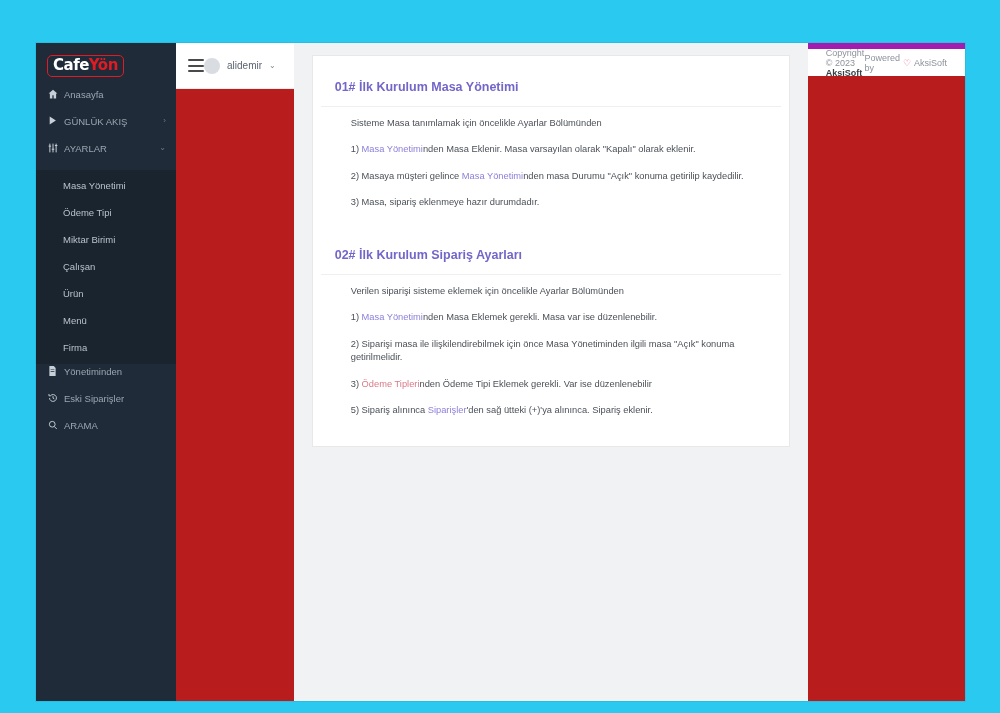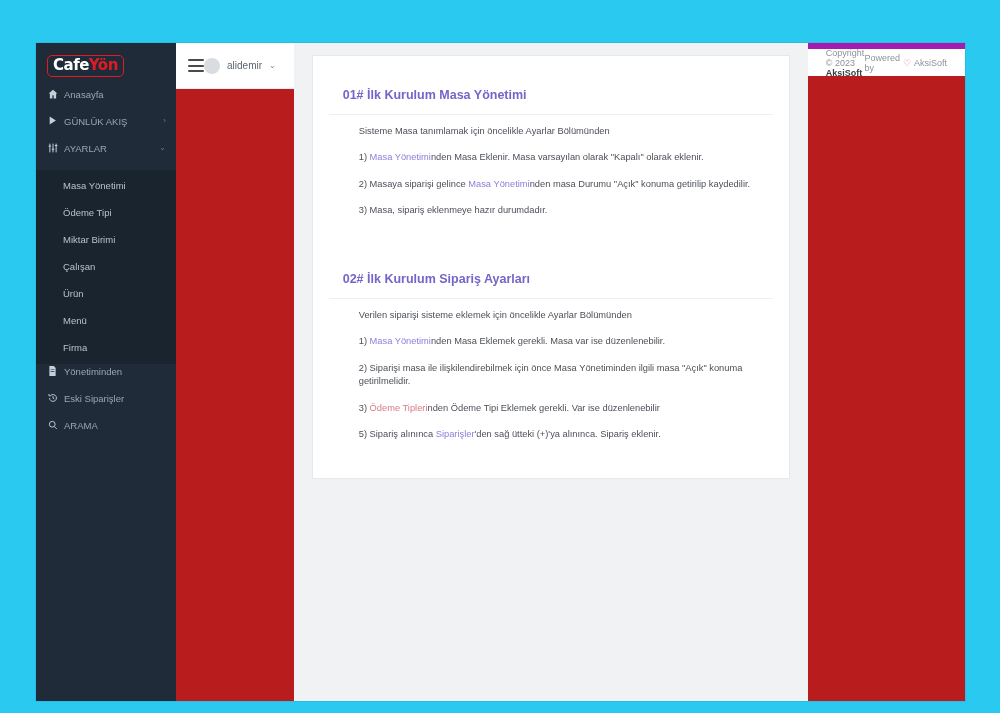--- a/index.html
+++ b/index.html
@@ -130,21 +130,21 @@
     flex: 1 1 auto;
     background: #F1F2F3;
     padding: 12px 18px 0 18px;
     overflow: hidden;
   }
   .card {
     background: #ffffff;
     border: 1px solid #E8E8E8;
     padding: 0 0 14px 0;
   }
-  .card-section { padding: 16px; }
+  .card-section { padding: 8px; }
   .sec-head {
     color: #7366C9;
     font-size: 12.5px;
     font-weight: bold;
     padding: 16px 14px 12px 14px;
     border-bottom: 1px solid #EFEFEF;
   }
   .sec-body { padding: 10px 14px 2px 14px; }
   .sec-body p {
     font-size: 9.3px;
@@ -294,21 +294,21 @@
           <div class="sec-body">
             <p>Sisteme Masa tanımlamak için öncelikle Ayarlar Bölümünden</p>
 
             <p>
               <span>1)</span>
               <span class="lnk">Masa Yönetimi</span><span>nden Masa Eklenir. Masa varsayılan olarak "Kapalı" olarak eklenir.</span>
             </p>
 
             <p>
               <span>2)</span>
-              <span>Masaya siparişi gelince </span><span class="lnk">Masa Yönetimi</span><span>nden masa Durumu "Açık" konuma getirilip kaydedilir.</span>
+              <span>Masaya müşteri gelince </span><span class="lnk">Masa Yönetimi</span><span>nden masa Durumu "Açık" konuma getirilip kaydedilir.</span>
             </p>
 
             <p>
               <span>3)</span>
               <span>Masa, sipariş eklenmeye hazır durumdadır.</span>
             </p>
           </div>
         </section>
 
         <section class="card-section">

